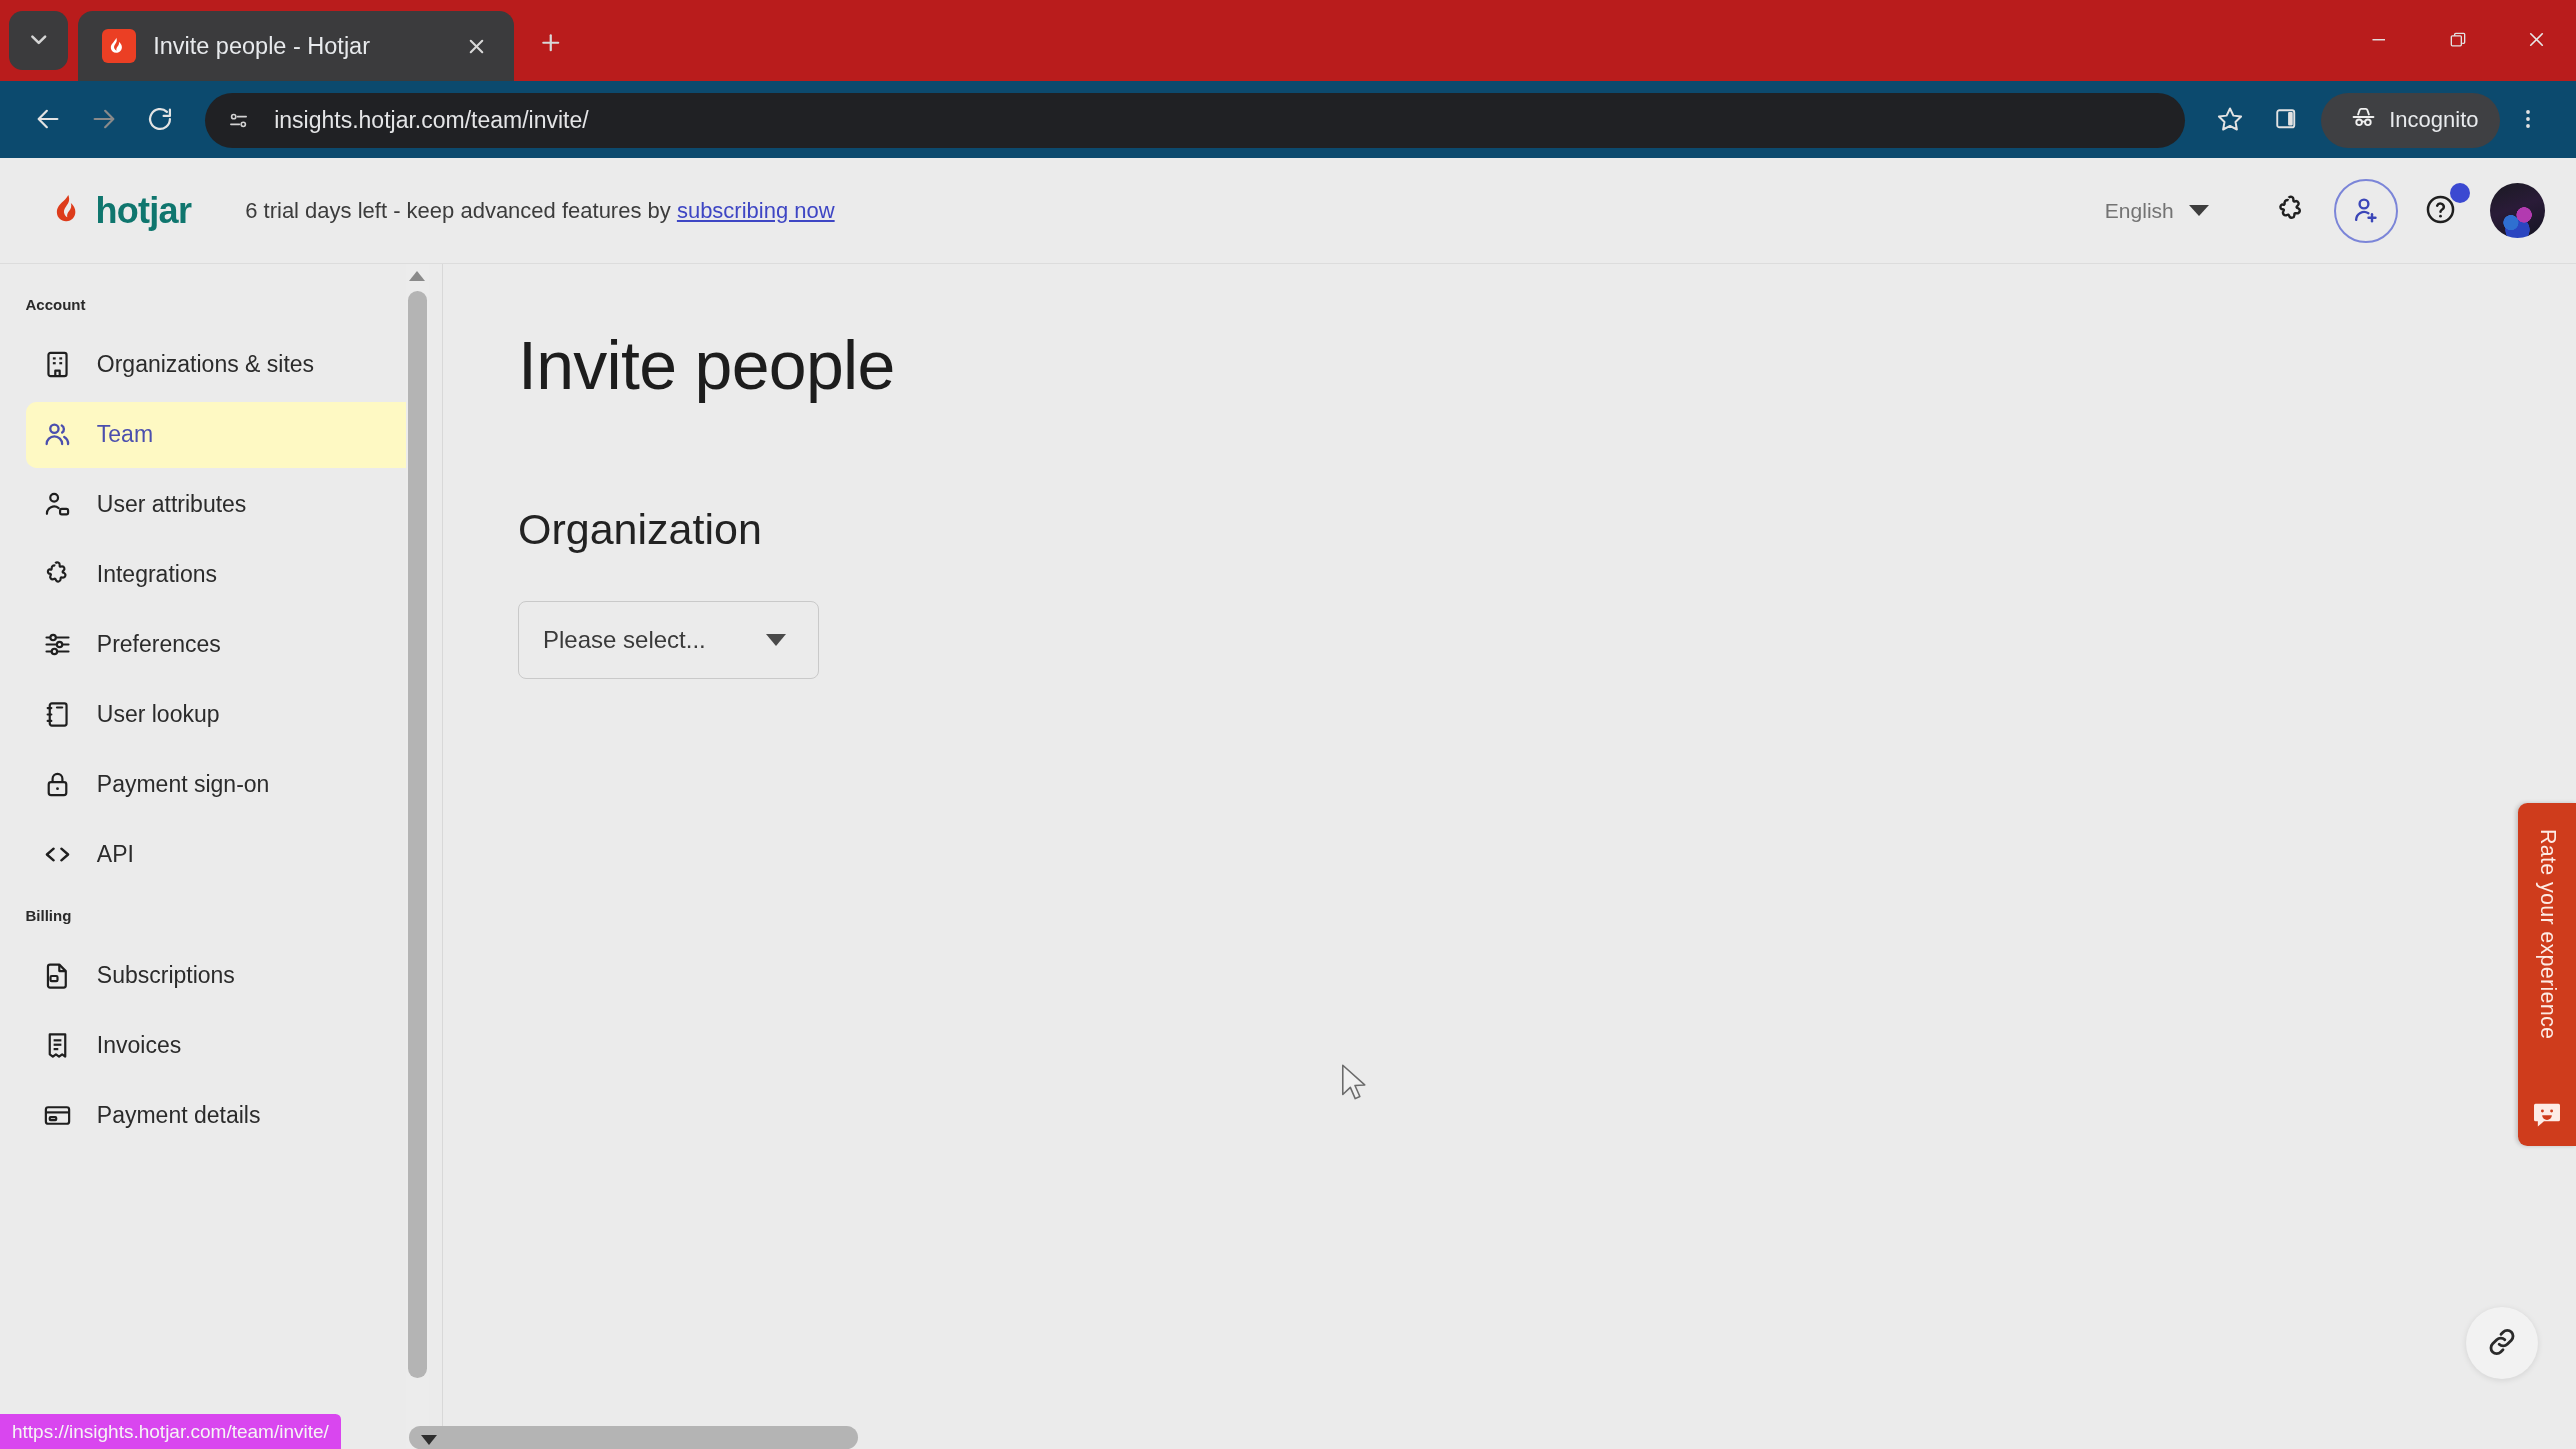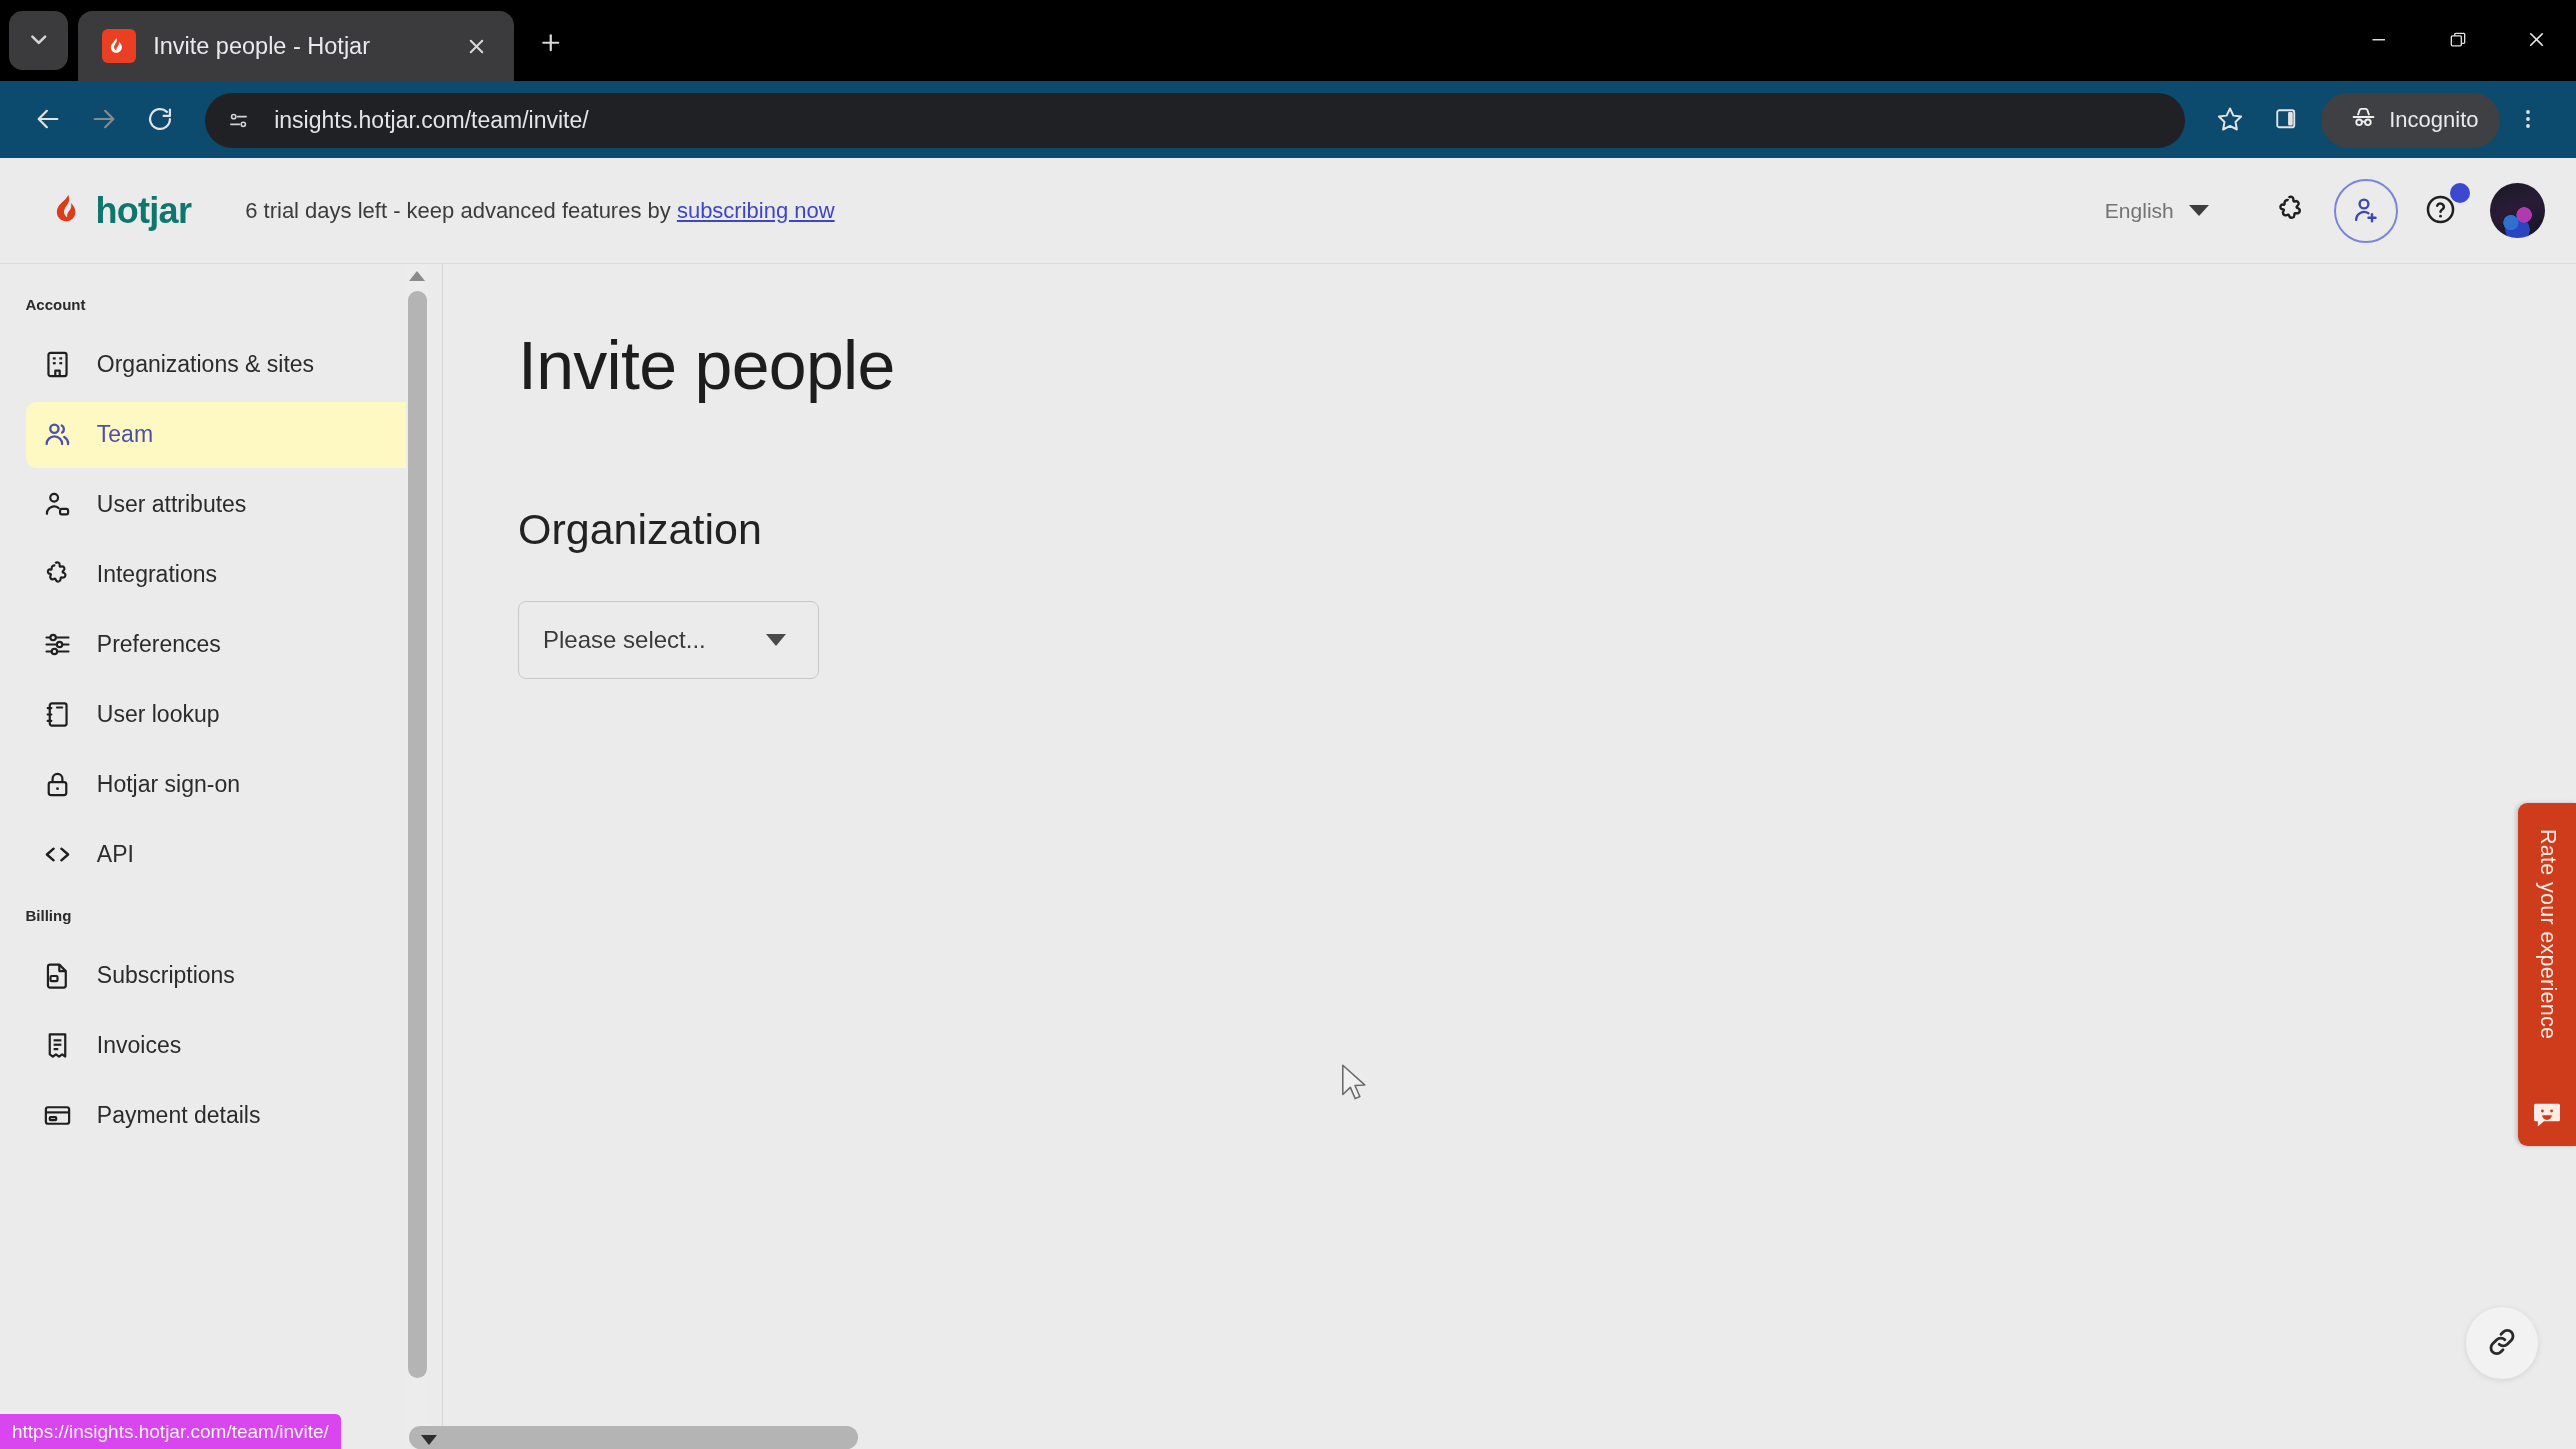--- a/index.html
+++ b/index.html
@@ -8,21 +8,21 @@
     overflow: hidden;
     font-family: "Liberation Sans", sans-serif;
     background: #ebebeb;
   }
 
   
   .browser { width: 2576px; height: 1449px; position: relative; }
 
   .tabstrip {
     height: 81px;
-    background: #000000;
+    background: #b91c1c;
     display: flex;
     align-items: flex-end;
     padding-left: 9.4px;
     position: relative;
   }
   .tab-search-btn {
     width: 59px; height: 59px;
     margin-bottom: 10.7px;
     border-radius: 13.4px;
     background: #3b3b3d;
@@ -629,21 +629,21 @@
         </div>
 
         <div class="side-item">
           <span class="ico">
             <svg viewBox="0 0 24 24" fill="none" stroke="#1f1f1f" stroke-width="1.7" stroke-linejoin="round" width="31" height="31">
               <rect x="5.2" y="10.2" width="13.6" height="10" rx="1.8"></rect>
               <path d="M8.2 10.2V7.6a3.8 3.8 0 0 1 7.6 0v2.6"></path>
               <circle cx="12" cy="15.2" r="1.1" fill="#1f1f1f" stroke="none"></circle>
             </svg>
           </span>
-          <span class="lbl">Hotjar sign-on</span>
+          <span class="lbl">Payment sign-on</span>
         </div>
 
         <div class="side-item">
           <span class="ico">
             <svg viewBox="0 0 24 24" fill="none" stroke="#1f1f1f" stroke-width="1.9" stroke-linecap="round" stroke-linejoin="round" width="31" height="31">
               <polyline points="9 7.5 3.8 12 9 16.5"></polyline>
               <polyline points="15 7.5 20.2 12 15 16.5"></polyline>
             </svg>
           </span>
           <span class="lbl">API</span>

